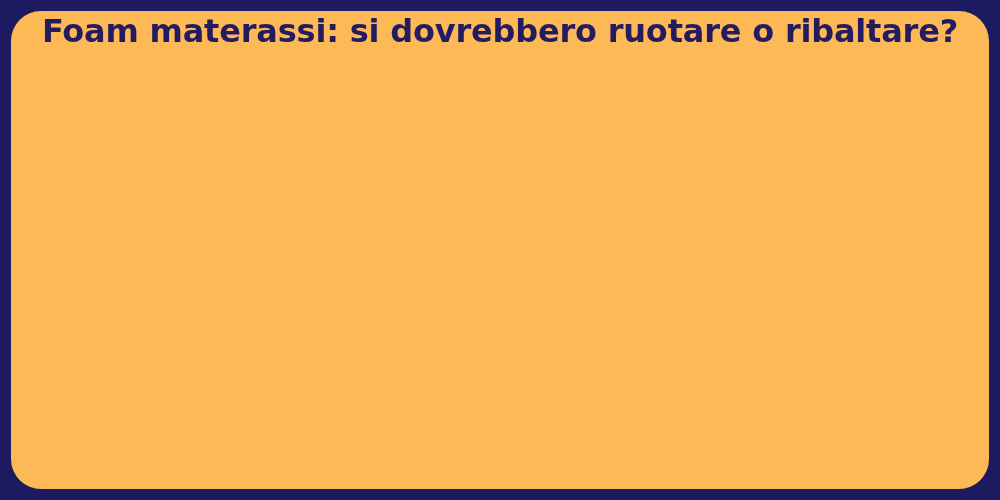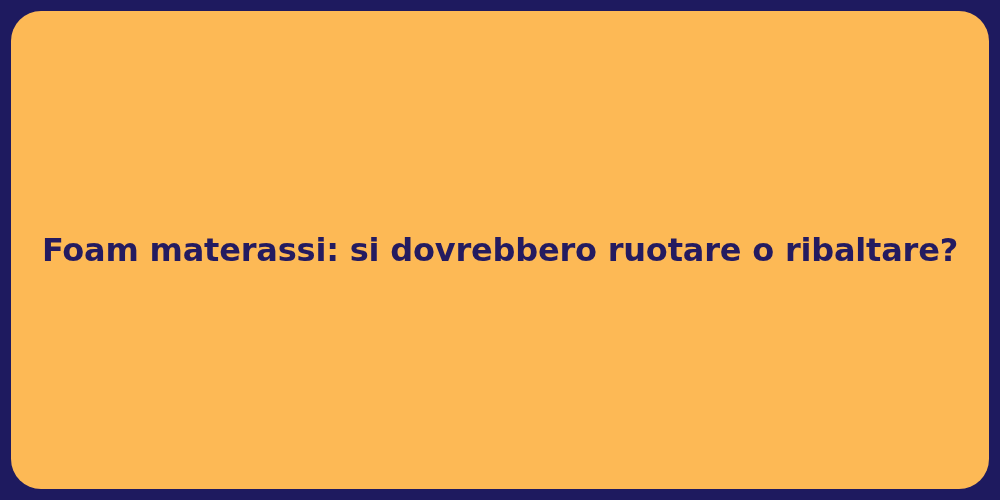--- a/index.html
+++ b/index.html
@@ -23,21 +23,20 @@
 
   .card {
     position: absolute;
     left: 11px;
     top: 11px;
     width: 978px;
     height: 478px;
     background: #fdb955;
     border-radius: 30px;
     display: flex;
-    align-items: center;
     justify-content: center;
     box-sizing: border-box;
   }
 
   .headline {
     margin: 0;
     padding: 0 40px;
     text-align: center;
     color: #241b60;
     font-family: "DejaVu Sans", "Liberation Sans", sans-serif;

